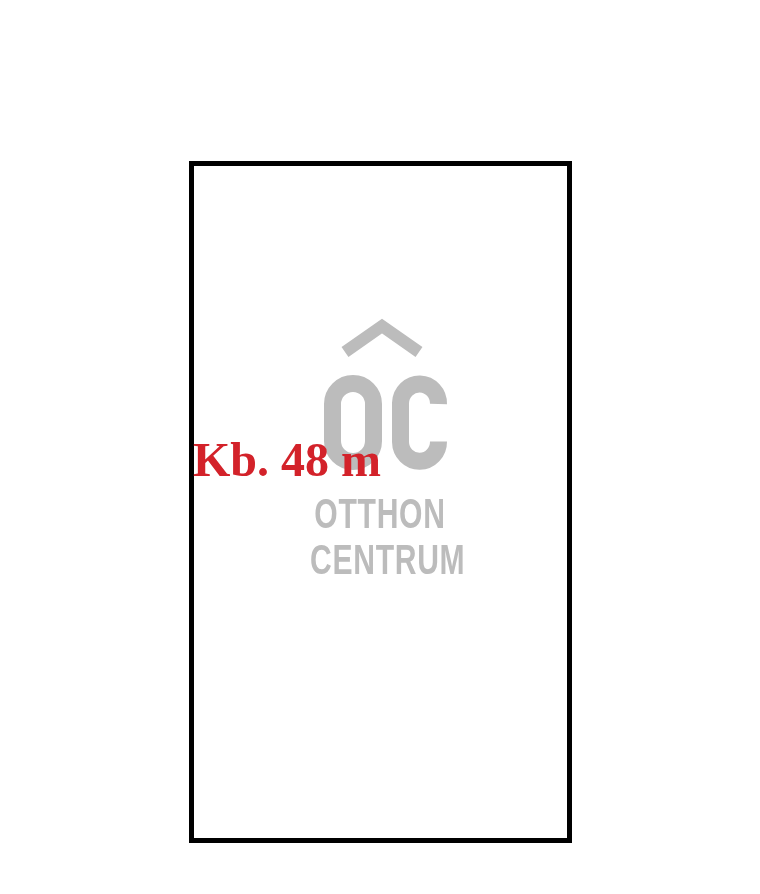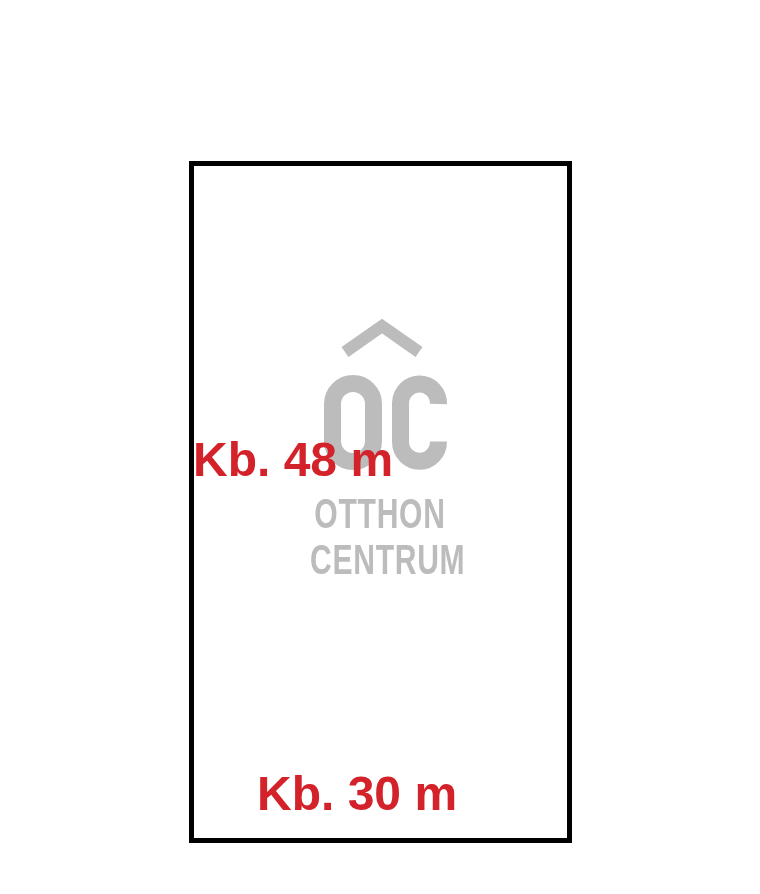--- a/index.html
+++ b/index.html
@@ -45,21 +45,21 @@
     transform: scaleX(0.70);
     transform-origin: 50% 50%;
     white-space: nowrap;
     user-select: none;
   }
   .watermark-line1 { top: 492px; }
   .watermark-line2 { top: 538px; }
   .dim-label {
     position: absolute;
     color: #d3222a;
-    font-family: Liberation Sans, sans-serif;
+    font-family: Liberation Serif, serif;
     font-weight: 700;
     font-size: 48px;
     line-height: 1;
     white-space: nowrap;
     user-select: none;
   }
   .dim-side {
     left: 193px;
     top: 436px;
   }
@@ -81,15 +81,14 @@
 
     <rect x="332.5" y="383.5" width="41" height="78" rx="20.5" ry="20.5" fill="none" stroke="#bcbcbc" stroke-width="17"></rect>
 
     <path d="M 438.5 404 A 19 19.5 0 0 0 400.5 403 L 400.5 442 A 19 19.5 0 0 0 438.5 441.5" fill="none" stroke="#bcbcbc" stroke-width="17" stroke-linecap="butt"></path>
   </svg>
 
   <div class="watermark-text watermark-line1">OTTHON</div>
   <div class="watermark-text watermark-line2">CENTRUM</div>
 
   <div class="dim-label dim-side">Kb. 48 m</div>
-  <div class="dim-label dim-bottom">Kb. 30 m</div>
 
 </div>
 
 </body></html>

